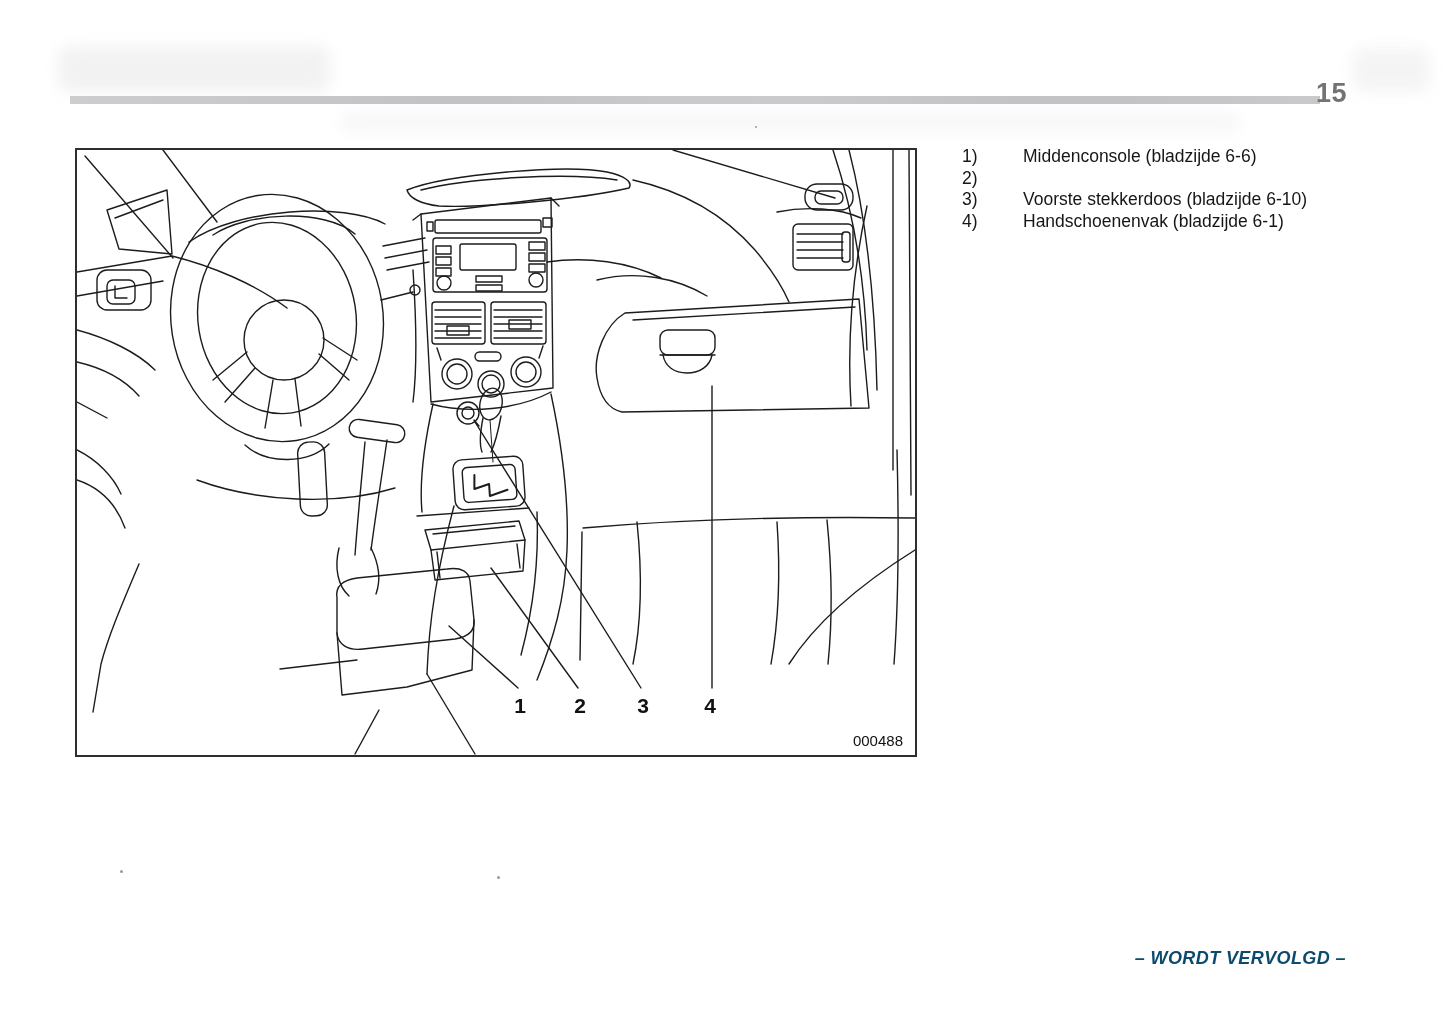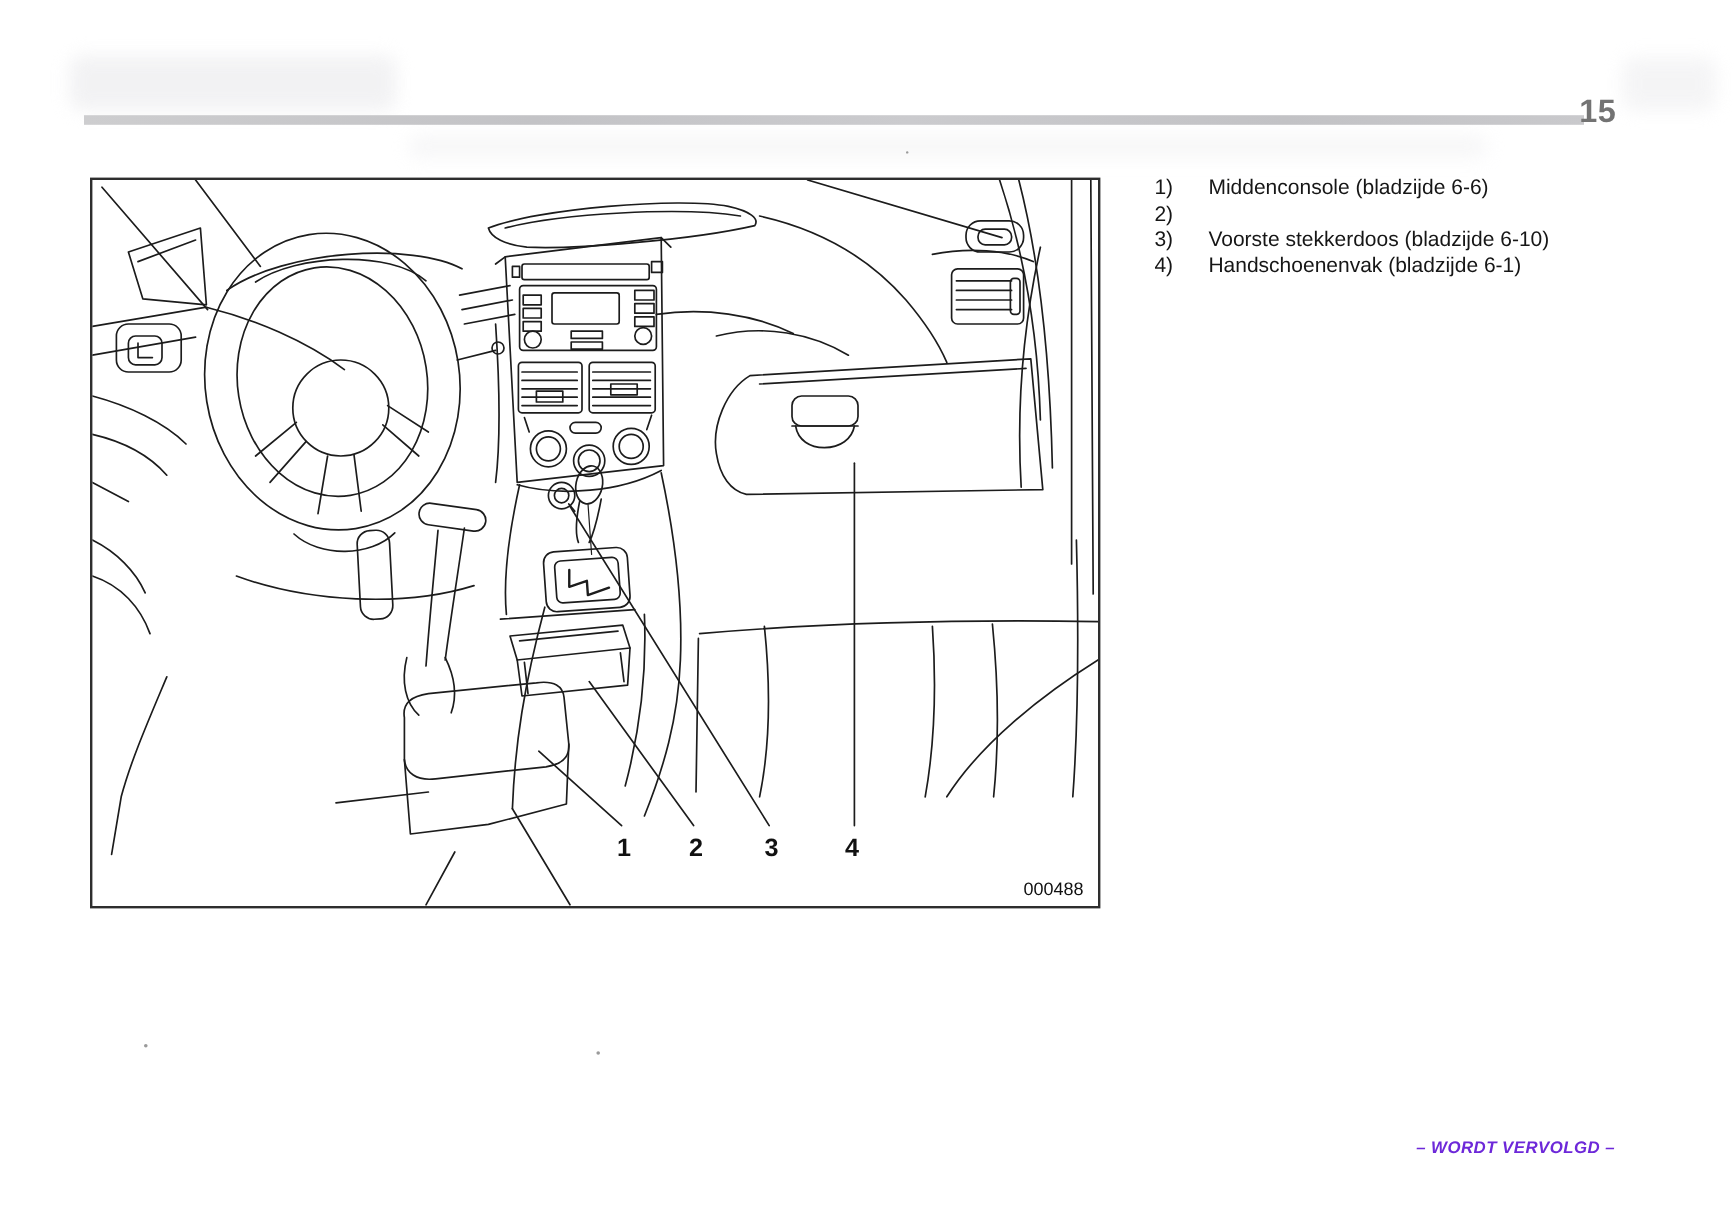--- a/index.html
+++ b/index.html
@@ -29,25 +29,25 @@
 
   .figure-frame{
     position:absolute;left:75px;top:148px;width:838px;height:605px;
     border:2px solid #2e2e2e;background:#fff;box-sizing:content-box;
   }
   .figure-frame svg{display:block;width:838px;height:605px;}
 
   .legend{position:absolute;left:962px;top:146px;font-size:17.5px;line-height:21.6px;color:#161616;}
   .legend-row{display:flex;}
   .legend-num{width:45px;flex:none;}
-  .legend-lines div{white-space:nowrap;}
+  .legend-lines div{white-space:nowrap;margin-left:16px;}
 
   .continuation{
     position:absolute;right:99px;top:948px;
-    font-size:14px;font-weight:bold;font-style:italic;color:#6d28d9;letter-spacing:.4px;
+    font-size:18px;font-weight:bold;font-style:italic;color:#0c4a6e;letter-spacing:.4px;
     white-space:nowrap;
     text-align:center;
   }
 </style>
 </head>
 <body>
 
 <div class="page">
 
   <div class="smudge a"></div>

